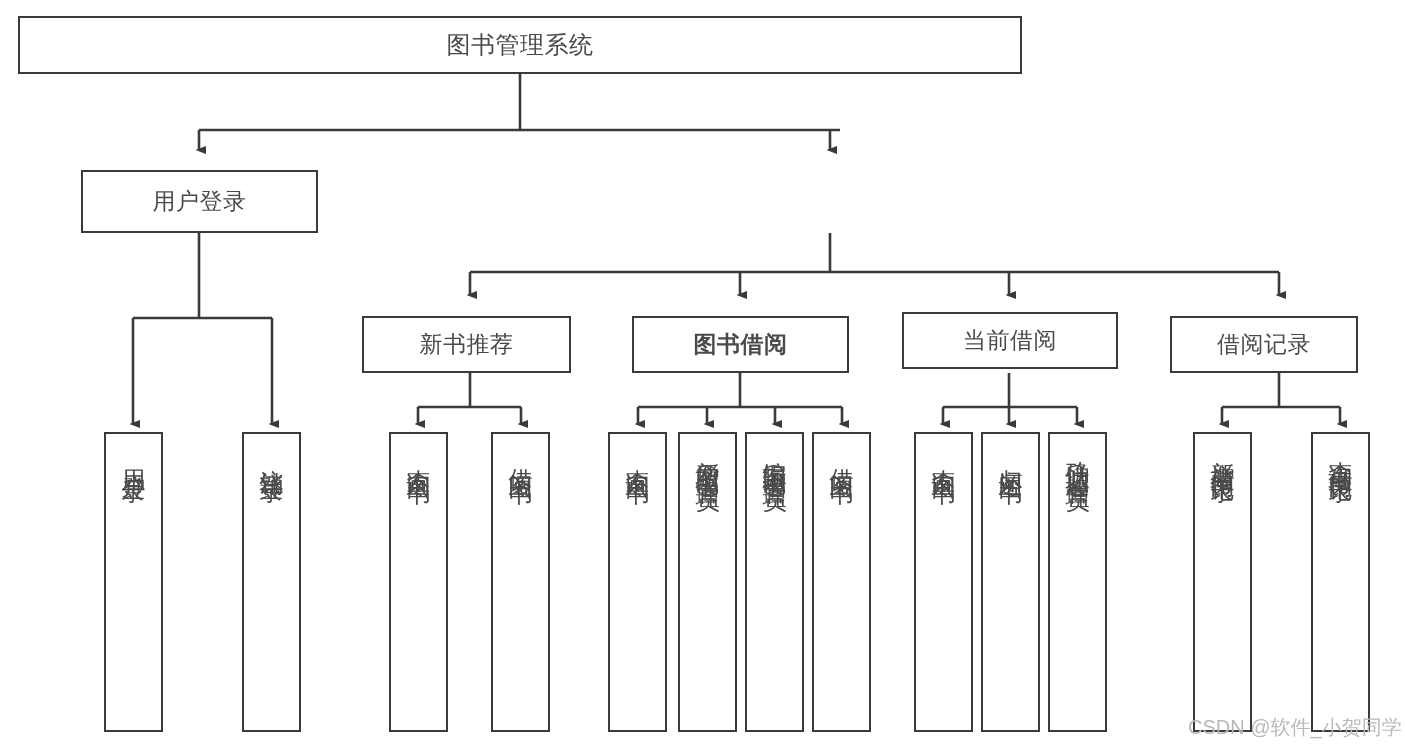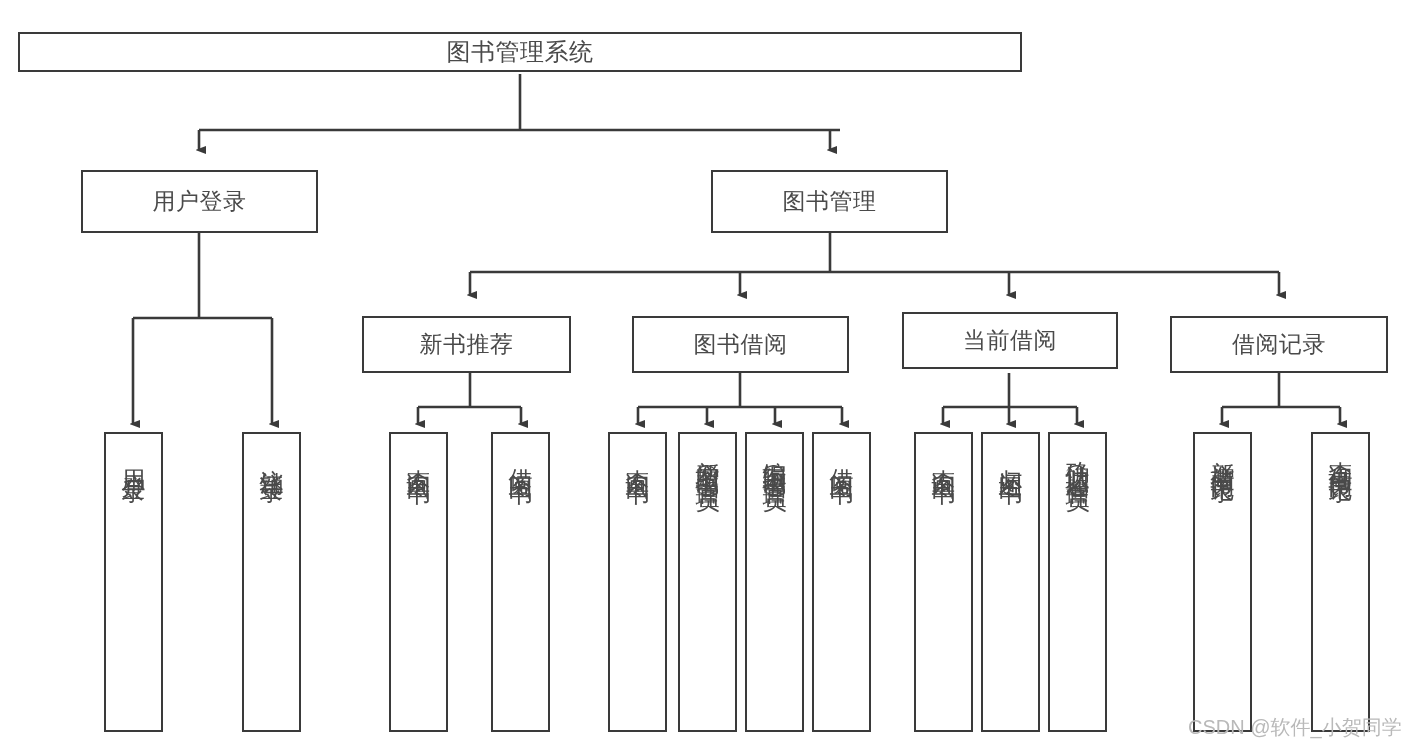--- a/index.html
+++ b/index.html
@@ -130,45 +130,42 @@
       <path d="M1009,407 L1009,424" marker-end="url(#arrow)"></path>
       <path d="M1077,407 L1077,424" marker-end="url(#arrow)"></path>
 
       <path d="M1279,373 L1279,407"></path>
       <path d="M1222,407 L1340,407"></path>
       <path d="M1222,407 L1222,424" marker-end="url(#arrow)"></path>
       <path d="M1340,407 L1340,424" marker-end="url(#arrow)"></path>
     </g>
   </svg>
 
-  <div class="node root horiz" style="left:18px; top:16px; width:1004px; height:40px;margin-top:16px;">
+  <div class="node root horiz" style="left:18px; top:16px; width:1004px; height:58px;">
     <span class="node-label">图书管理系统</span>
   </div>
 
   <div class="node horiz" style="left:81px; top:170px; width:237px; height:63px;">
     <span class="node-label">用户登录</span>
   </div>
 
-  <div class="node horiz" style="left:711px; top:170px; width:237px; height:63px;">
-    <span class="node-label">图书管理</span>
-  </div>
 
   <div class="node horiz" style="left:362px; top:316px; width:209px; height:57px;">
     <span class="node-label">新书推荐</span>
   </div>
 
-  <div class="node horiz" style="left:632px; top:316px; width:217px; height:57px;">
+  <div class="node horiz" style="left:632px; top:316px; width:217px; height:57px;font-weight:bold;">
     <span class="node-label">图书借阅</span>
   </div>
 
   <div class="node horiz" style="left:902px; top:312px; width:216px; height:57px;">
     <span class="node-label">当前借阅</span>
   </div>
 
-  <div class="node horiz" style="left:1170px; top:316px; width:218px; height:57px;">
+  <div class="node horiz" style="left:1170px; top:316px; width:188px; height:57px;">
     <span class="node-label">借阅记录</span>
   </div>
 
   <div class="node vert" style="left:104px; top:432px; width:59px; height:300px;">
     <span class="node-label">用户登录</span>
   </div>
 
   <div class="node vert" style="left:242px; top:432px; width:59px; height:300px;">
     <span class="node-label">注销登录</span>
   </div>

